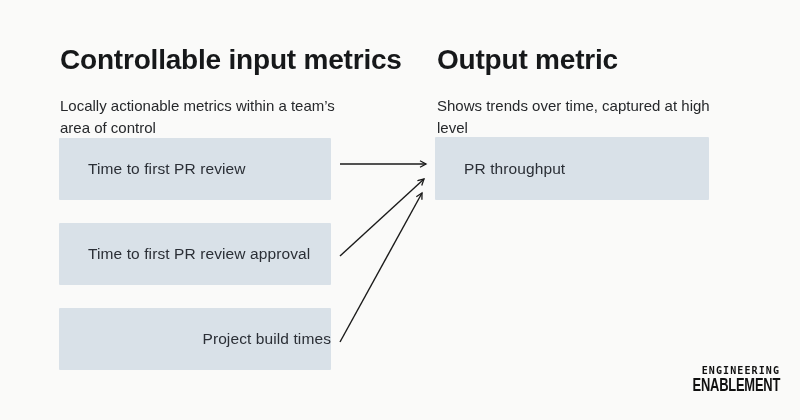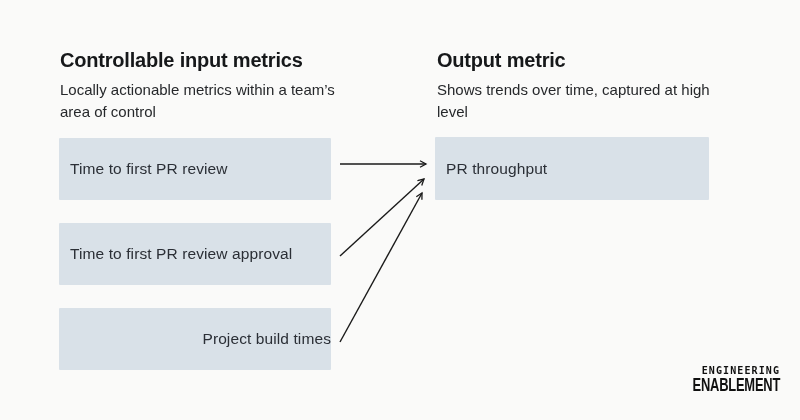--- a/index.html
+++ b/index.html
@@ -16,40 +16,40 @@
     font-family: "Liberation Sans", sans-serif;
     color: #1c1c1c;
   }
   .col-header {
     position: absolute;
     top: 47px;
   }
   .col-header.left { left: 60px; }
   .col-header.right { left: 437px; }
   .col-heading {
-    font-size: 20px;
+    font-size: 28px;
     font-weight: 700;
     line-height: 26px;
     letter-spacing: -0.2px;
     color: #16181a;
   }
   .col-subtitle {
-    margin-top: 6px;
+    margin-top: 22px;
     font-size: 15px;
     line-height: 22px;
     color: #26282b;
   }
   .metric-box {
     position: absolute;
     background: #d9e1e8;
     border-radius: 1px;
     display: flex;
     align-items: center;
     box-sizing: border-box;
-    padding-left: 11px;
+    padding-left: 29px;
   }
   .metric-box .metric-label {
     font-size: 15.5px;
     color: #2b2f36;
     letter-spacing: 0.1px;
   }
   #box-input-1 { left: 59px;  top: 138px; width: 272px; height: 62px; }
   #box-input-2 { left: 59px;  top: 223px; width: 272px; height: 62px; text-align: right; }
   #box-input-3 { left: 59px;  top: 308px; width: 272px; height: 62px; justify-content: flex-end; }
   #box-output-1 { left: 435px; top: 137px; width: 274px; height: 63px; }

